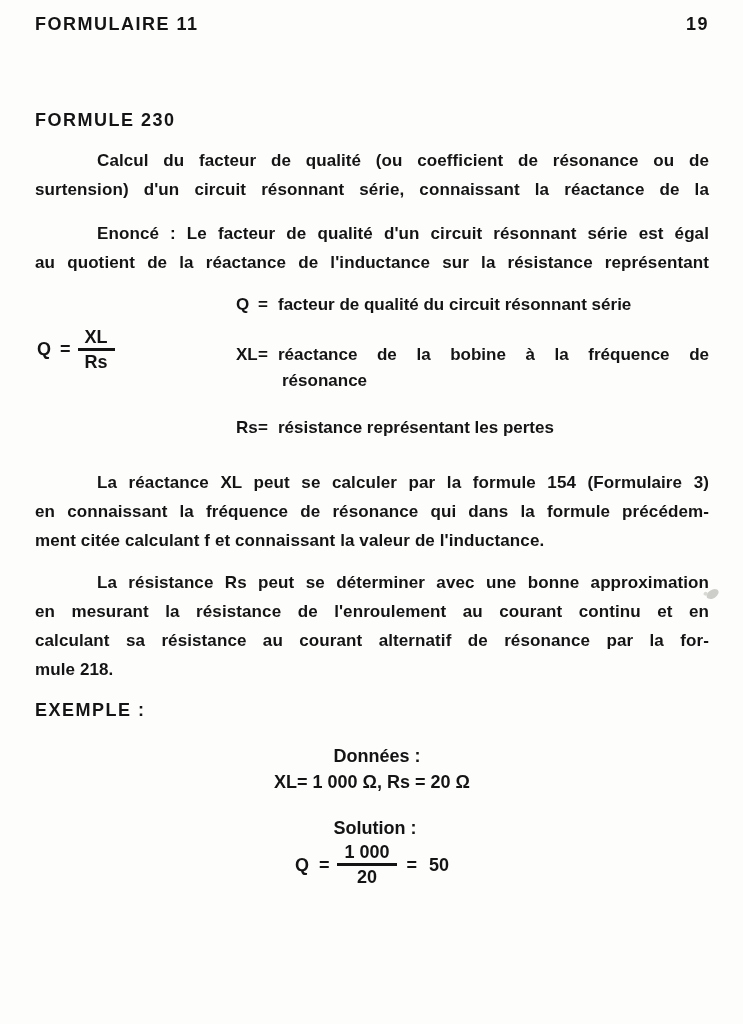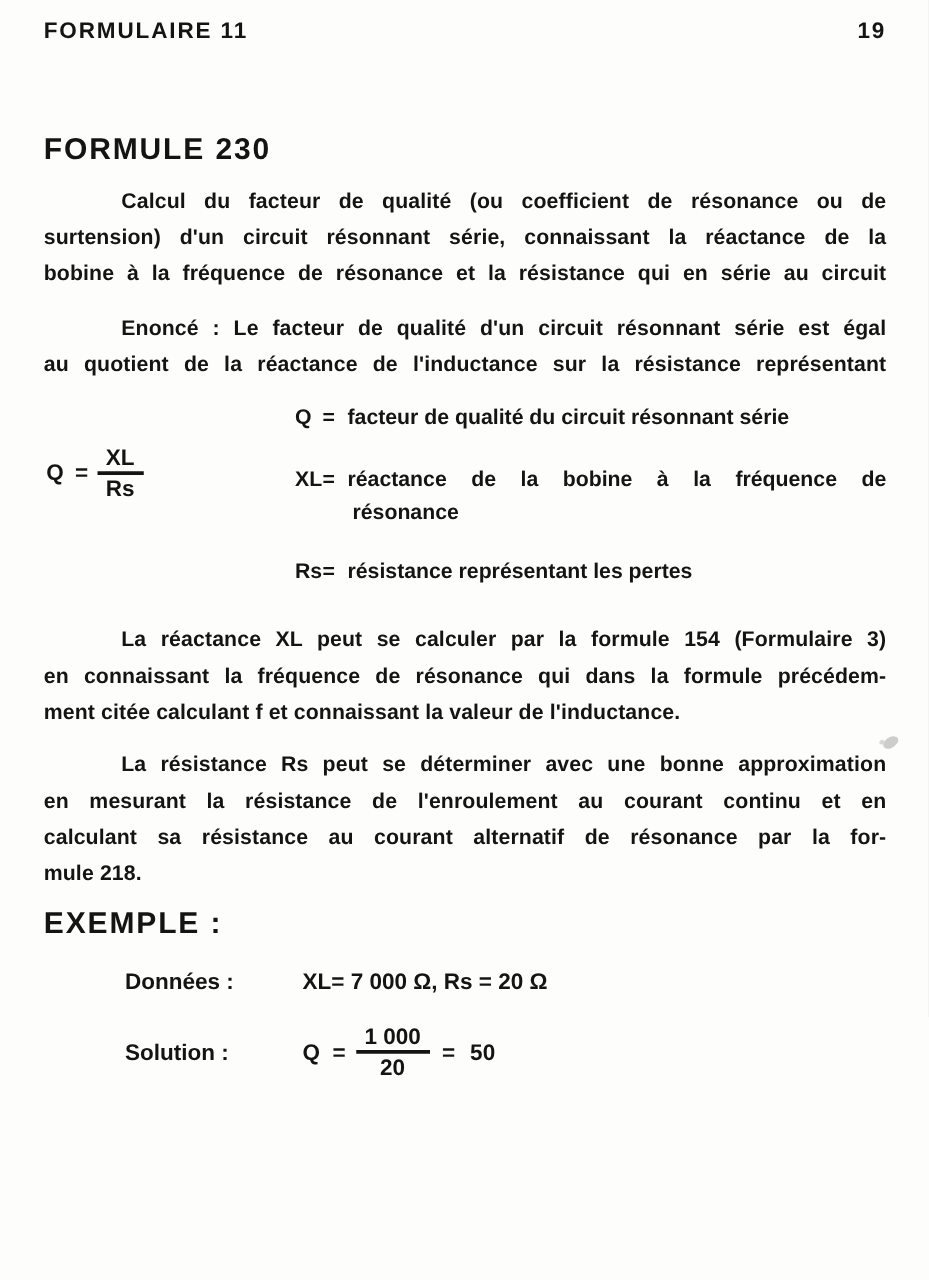--- a/index.html
+++ b/index.html
@@ -19,21 +19,21 @@
 
   
   .running-head {
     display: flex;
     justify-content: space-between;
     font-size: 18px;
     line-height: 24px;
     letter-spacing: 1.5px;
   }
   .heading {
-    font-size: 24px;
+    font-size: 18px;
     line-height: 24px;
     letter-spacing: 1.5px;
   }
   .h-formule { margin-top: 72px; }
   .h-observation { margin-top: 24px; }
   .h-exemple { margin-top: 14px; }
 
   
   .para { font-size: 17px; line-height: 29px; letter-spacing: 0.1px; }
   .para .ln { text-align: justify; text-align-last: justify; }
@@ -77,21 +77,21 @@
   .def-entry .deq { width: 20px; flex-shrink: 0; }
   .def-text { flex: 1; }
   .def-text .ln { text-align: justify; text-align-last: justify; }
   .def-text .ln.last { text-align: center; text-align-last: left; }
   .def-text .ln.cont { padding-left: 4px; }
   .de-q { margin-top: 0; }
   .de-xl { margin-top: 24px; }
   .de-rs { margin-top: 21px; }
 
   
-  .ex-row { display: flex; align-items: center; font-size: 18px; line-height: 26px; }
+  .ex-row { display: flex; align-items: center; font-size: 18px; line-height: 26px; flex-direction: column; }
   .row-donnees { margin-top: 21px; }
   .row-solution { margin-top: 20px; }
   .ex-label { margin-left: 65px; width: 142px; flex-shrink: 0; }
   .ex-value { }
   .sol-expr { display: inline-flex; align-items: center; }
   .sol-expr .eq { margin: 0 8px 0 10px; }
   .sol-expr .eq2 { margin: 0 12px 0 10px; }
 
   
   .smudge {
@@ -122,21 +122,20 @@
   <div class="running-head">
     <span>FORMULAIRE 11</span>
     <span>19</span>
   </div>
 
   <div class="heading h-formule">FORMULE 230</div>
 
   <div class="para p-intro">
     <div class="ln first">Calcul du facteur de qualité (ou coefficient de résonance ou de</div>
     <div class="ln">surtension) d'un circuit résonnant série, connaissant la réactance de la</div>
-    <div class="ln">bobine à la fréquence de résonance et la résistance qui en série au circuit</div>
   </div>
 
   <div class="para p-enonce">
     <div class="ln first">Enoncé : Le facteur de qualité d'un circuit résonnant série est égal</div>
     <div class="ln">au quotient de la réactance de l'inductance sur la résistance représentant</div>
   </div>
 
   <div class="def-section">
 
     <div class="formula-block">
@@ -192,21 +191,21 @@
     <div class="ln first">La résistance Rs peut se déterminer avec une bonne approximation</div>
     <div class="ln">en mesurant la résistance de l'enroulement au courant continu et en</div>
     <div class="ln">calculant sa résistance au courant alternatif de résonance par la for-</div>
     <div class="ln last">mule 218.</div>
   </div>
 
   <div class="heading h-exemple">EXEMPLE :</div>
 
   <div class="ex-row row-donnees">
     <span class="ex-label">Données :</span>
-    <span class="ex-value">XL= 7 000  Ω, Rs = 20 Ω</span>
+    <span class="ex-value">XL= 1 000  Ω, Rs = 20 Ω</span>
   </div>
 
   <div class="ex-row row-solution">
     <span class="ex-label">Solution :</span>
     <span class="sol-expr">
       <span>Q</span>
       <span class="eq">=</span>
       <span class="frac">
         <span class="num">1 000</span>
         <span class="bar"></span>

